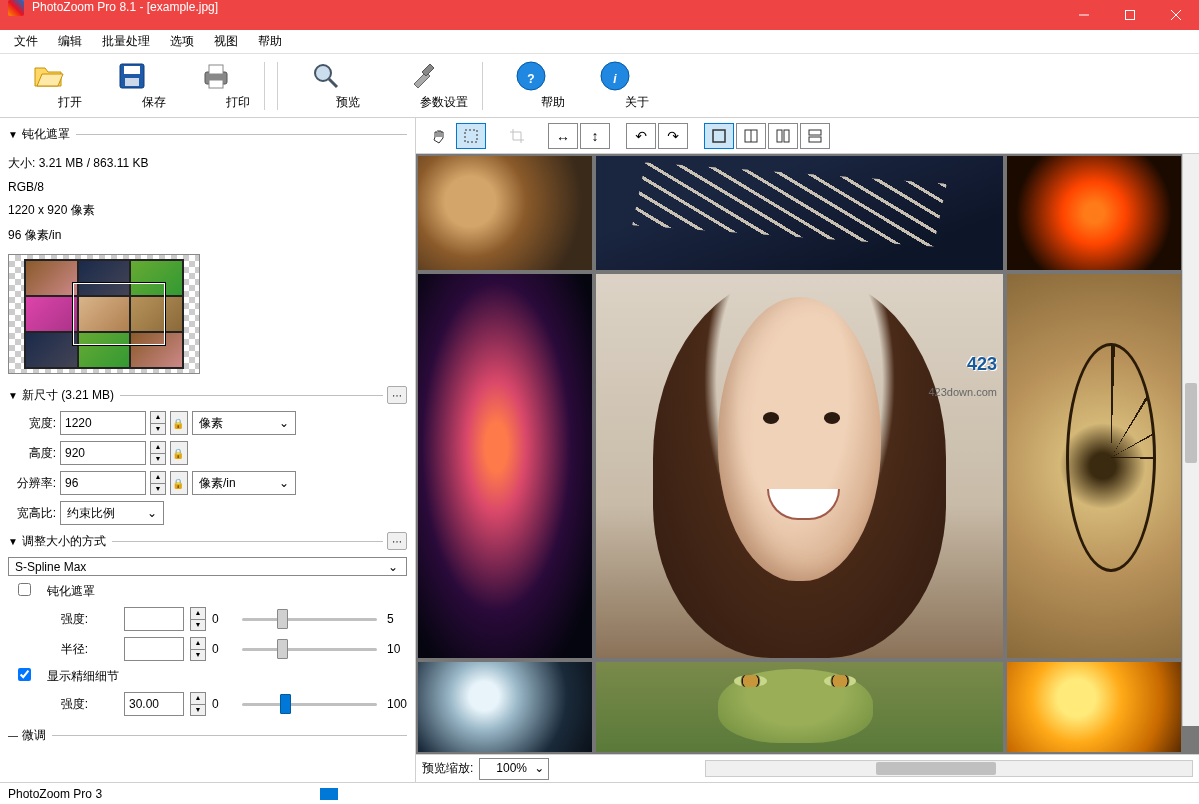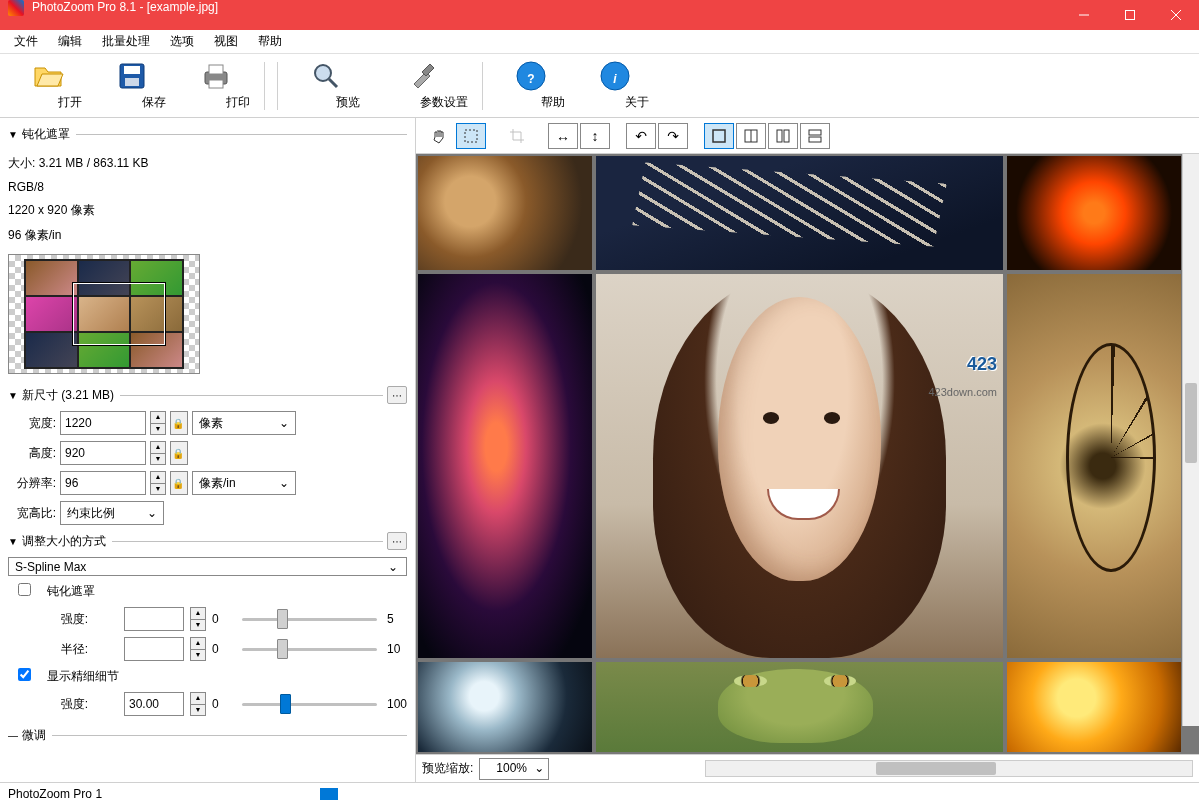--- a/index.html
+++ b/index.html
@@ -463,15 +463,15 @@
           <span>100%</span>
         </div>
       <div class="htrack">
           <div class="hthumb"></div>
         </div>
     </div>
   </div>
 </div>
 
 <div class="statusbar">
-  <span>PhotoZoom Pro 1</span>
+  <span>PhotoZoom Pro 3</span>
   <div class="mini-thumb"></div>
 </div>
 
 </body></html>

